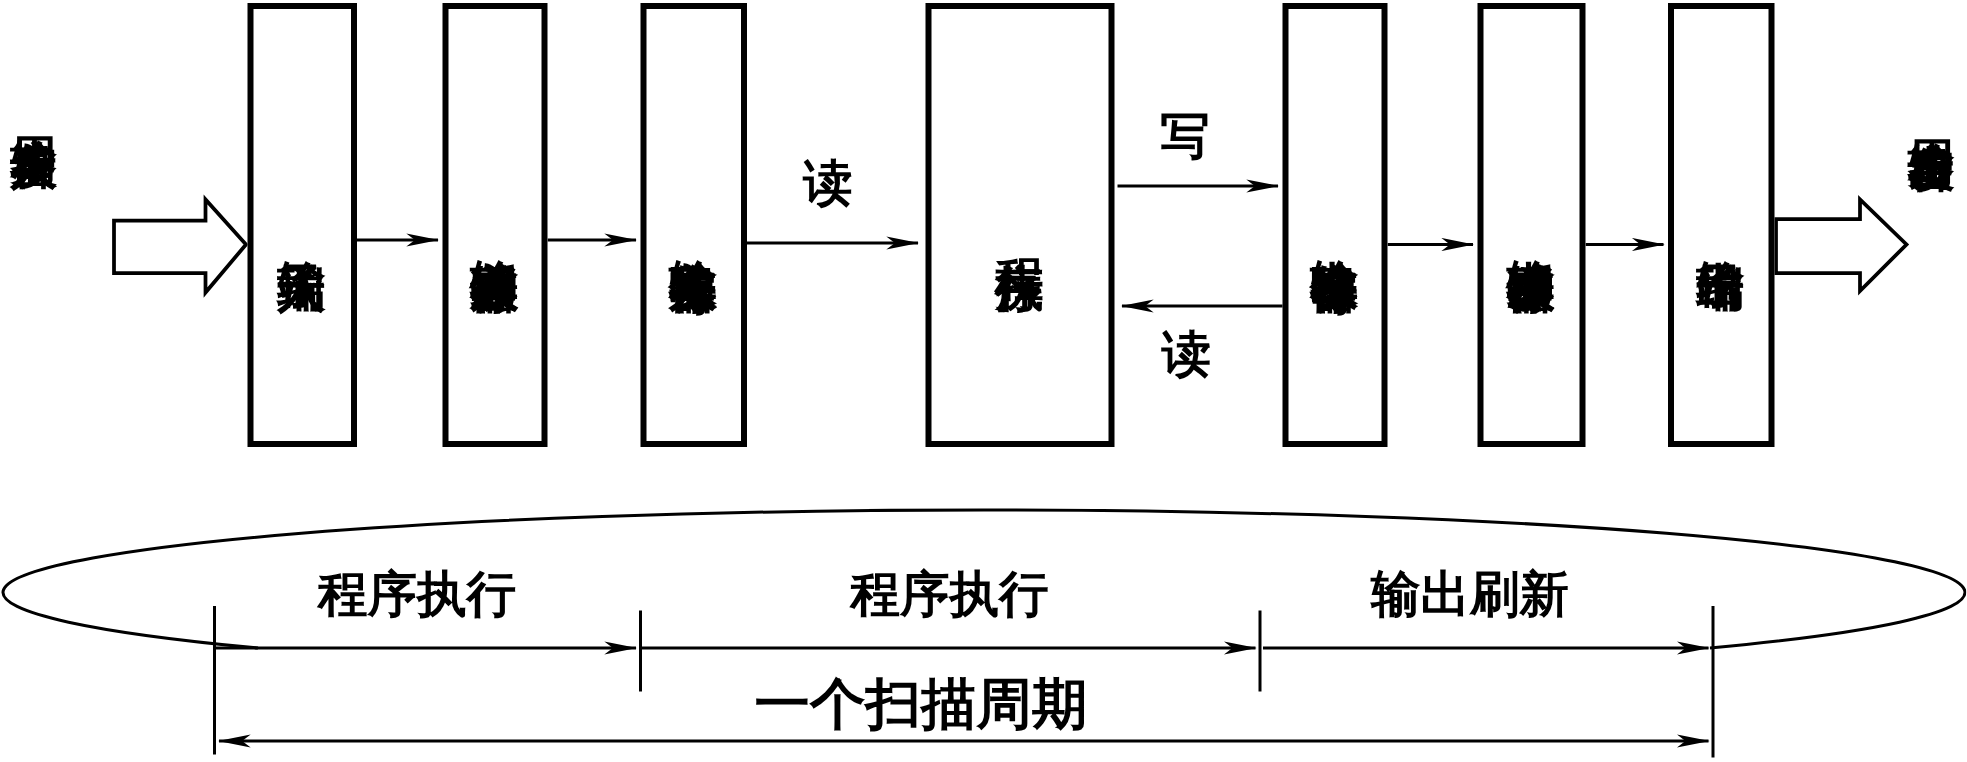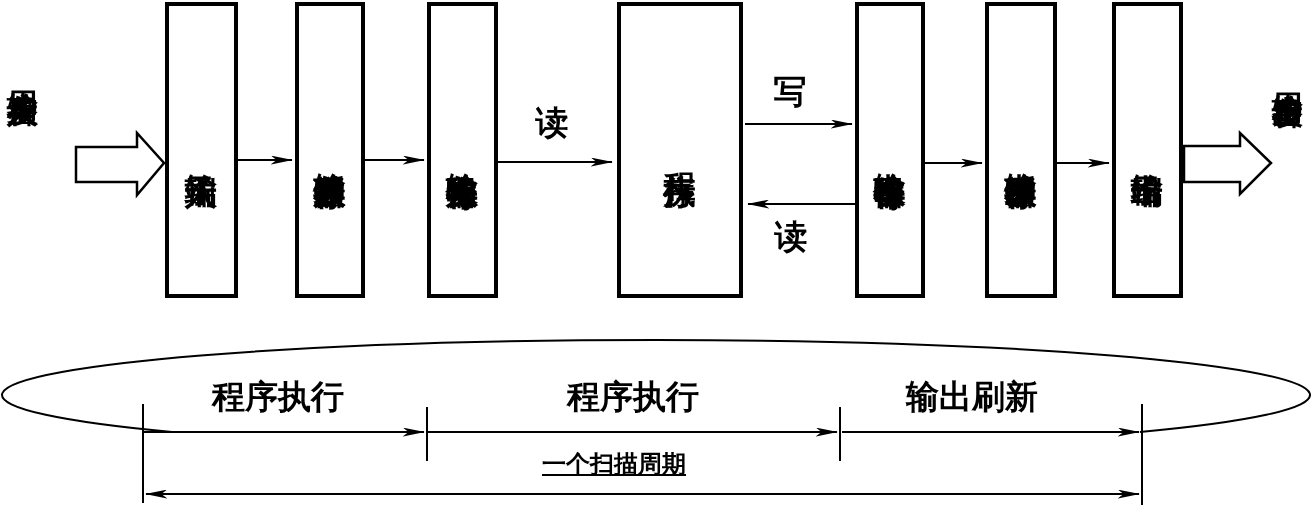--- a/index.html
+++ b/index.html
@@ -47,22 +47,21 @@
   }
   .hlabel {
     position: absolute;
     text-align: center;
     font-size: 33px;
     font-weight: 600;
     line-height: 1;
     white-space: nowrap;
   }
   .cycle-label {
-    font-size: 24px;
-    text-decoration: underline;
+    font-size: 37px;
   }
 </style>
 </head>
 <body>
 
 <div class="stage">
 
   <svg class="wires" width="1311" height="508" viewBox="0 0 1311 508">
     <defs>
       <marker id="arr" viewBox="0 0 10 4" refX="9.6" refY="2" markerWidth="22" markerHeight="9" markerUnits="userSpaceOnUse" orient="auto-start-reverse">
@@ -121,17 +120,17 @@
   <div class="box" style="left:1112px; width:71px;">
     <span class="vtext">输出端子</span>
   </div>
 
   <div class="hlabel" style="left:512px; top:107px; width:80px;">读</div>
   <div class="hlabel" style="left:750px; top:76px; width:80px;">写</div>
   <div class="hlabel" style="left:751px; top:221px; width:80px;">读</div>
 
   <div class="hlabel" style="left:178px; top:381px; width:200px;">程序执行</div>
   <div class="hlabel" style="left:533px; top:381px; width:200px;">程序执行</div>
-  <div class="hlabel" style="left:838px; top:381px; width:200px;text-align:right;">输出刷新</div>
+  <div class="hlabel" style="left:880px; top:381px; width:200px;">输出刷新</div>
 
   <div class="hlabel cycle-label" style="left:464px; top:452px; width:300px;">一个扫描周期</div>
 
 </div>
 
 </body></html>

